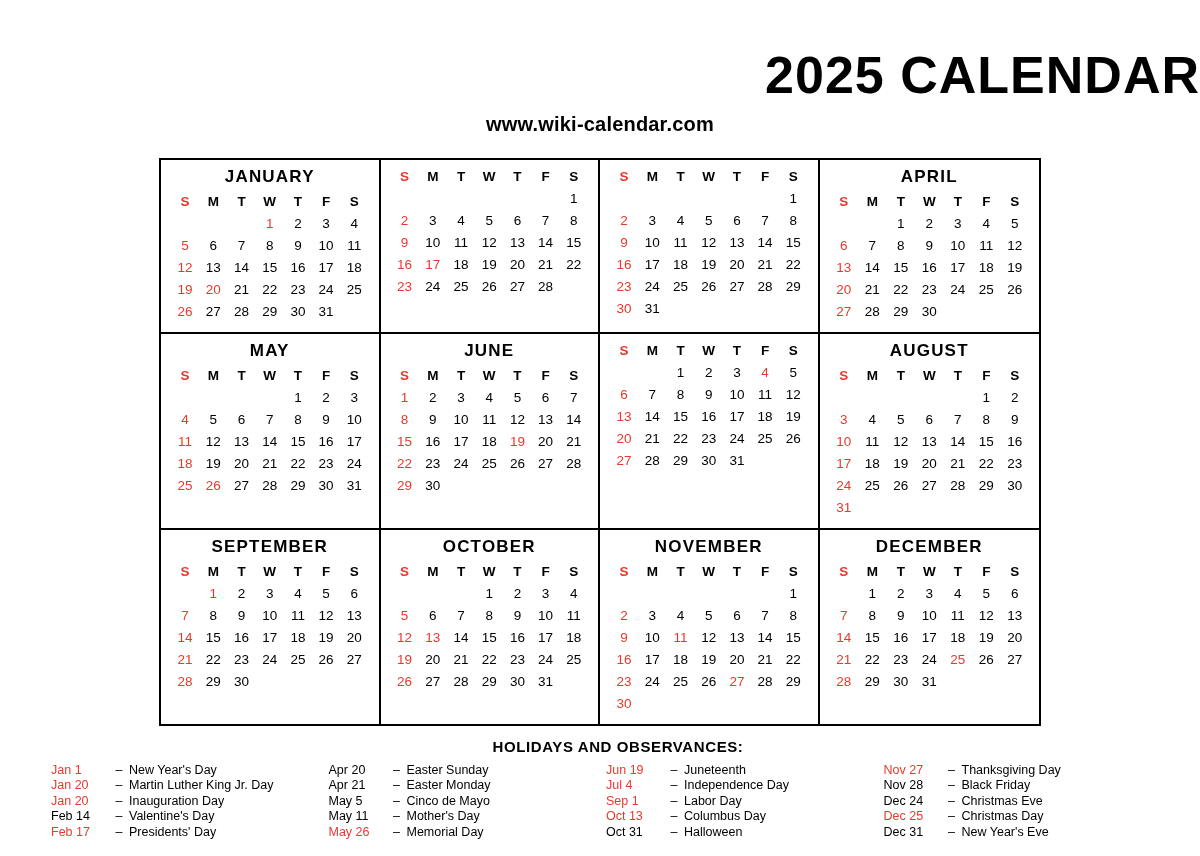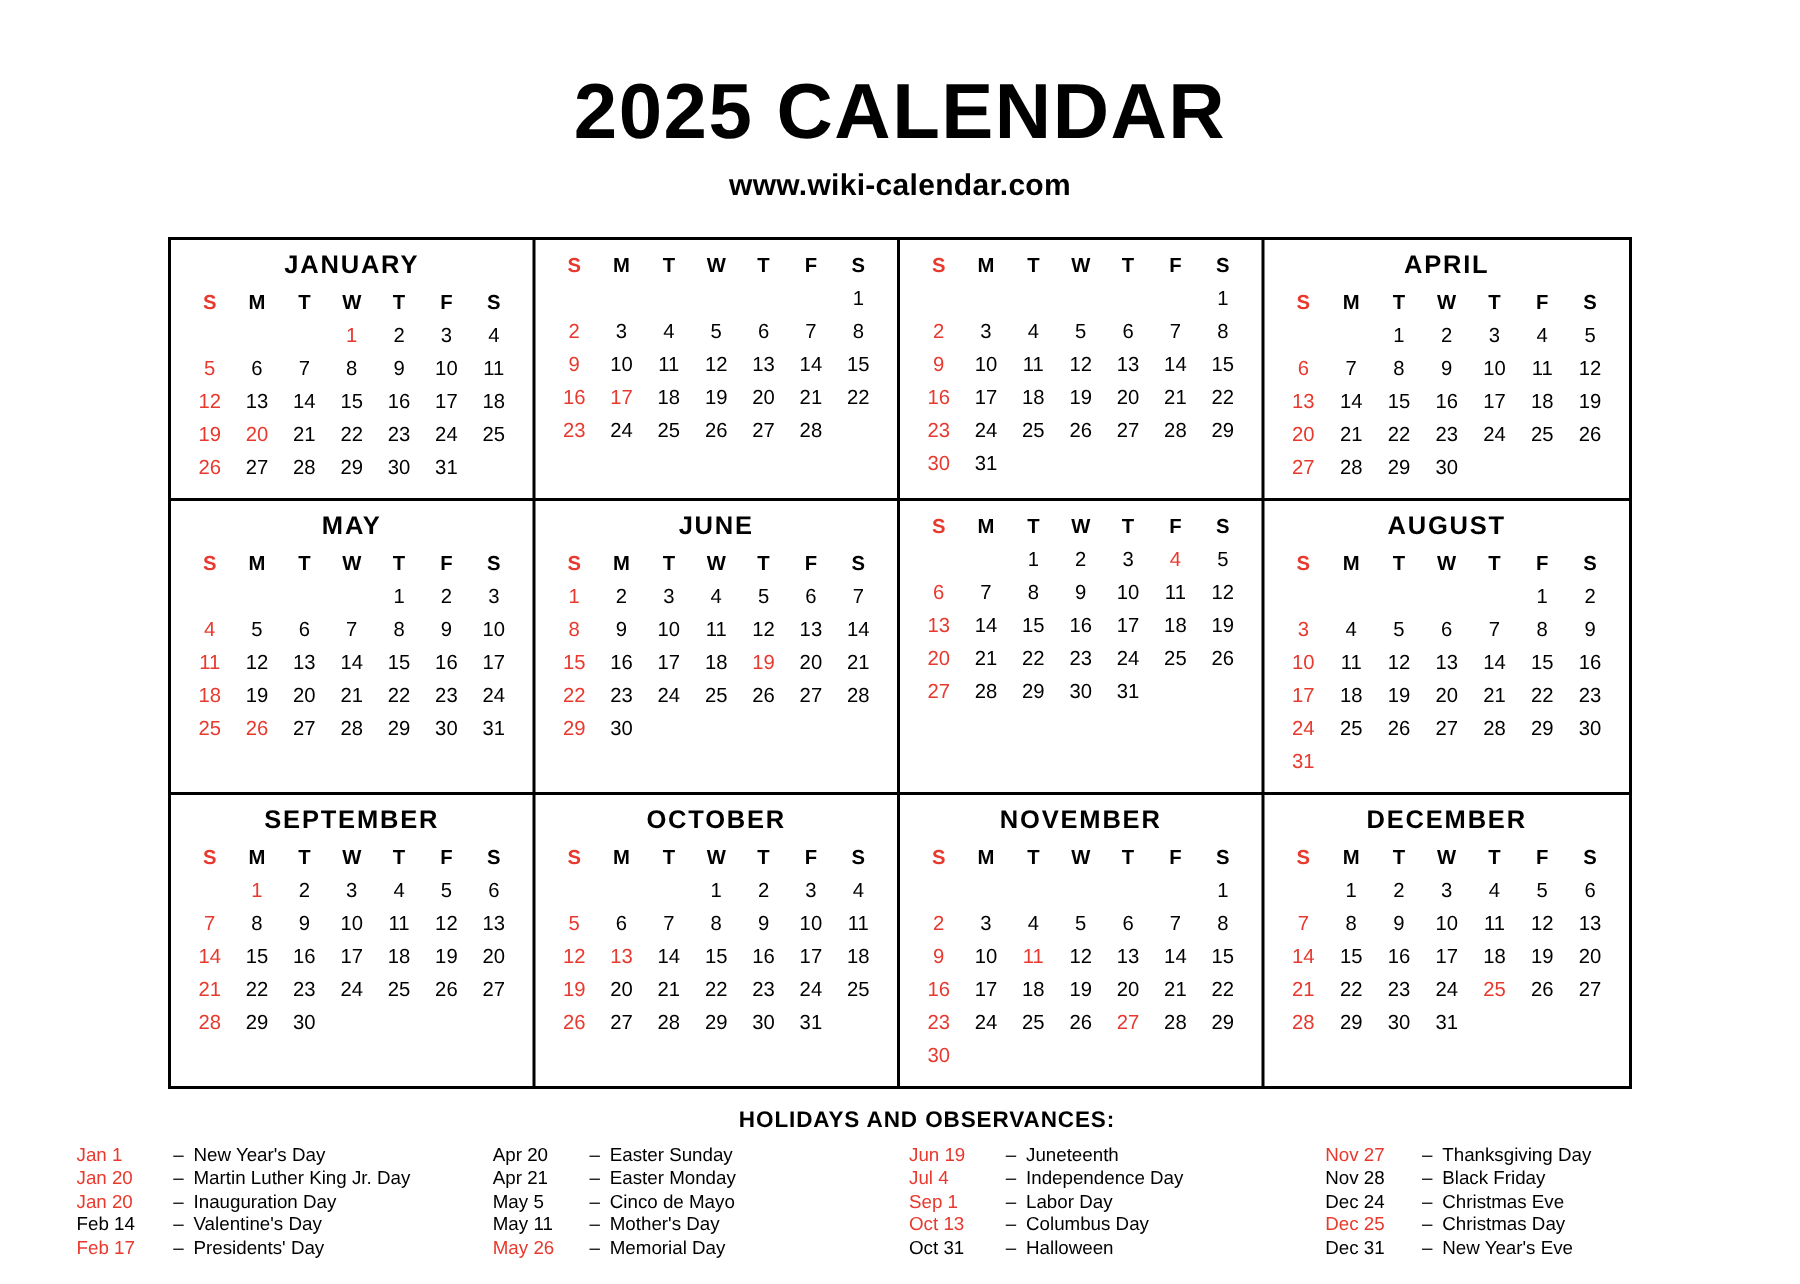--- a/index.html
+++ b/index.html
@@ -14,38 +14,38 @@
     color: #000000;
     overflow: hidden;
   }
   .page {
     width: 1200px;
     height: 856px;
     position: relative;
     box-sizing: border-box;
   }
   .title {
-    text-align: center;
+    text-align: right;
     font-size: 52px;
     font-weight: bold;
     letter-spacing: 1px;
     margin-top: 48px;
     line-height: 1.05;
   }
   .subtitle {
     text-align: center;
     font-size: 20px;
     font-weight: bold;
     margin-top: 10px;
     letter-spacing: 0.2px;
   }
 
   .grid-wrap {
     margin: 22px auto 0 auto;
-    width: 976px;
+    width: 882px;
     border: 2px solid #000;
     box-sizing: border-box;
   }
   .month-row {
     display: flex;
     border-bottom: 2px solid #000;
   }
   .month-row:last-child {
     border-bottom: none;
   }

